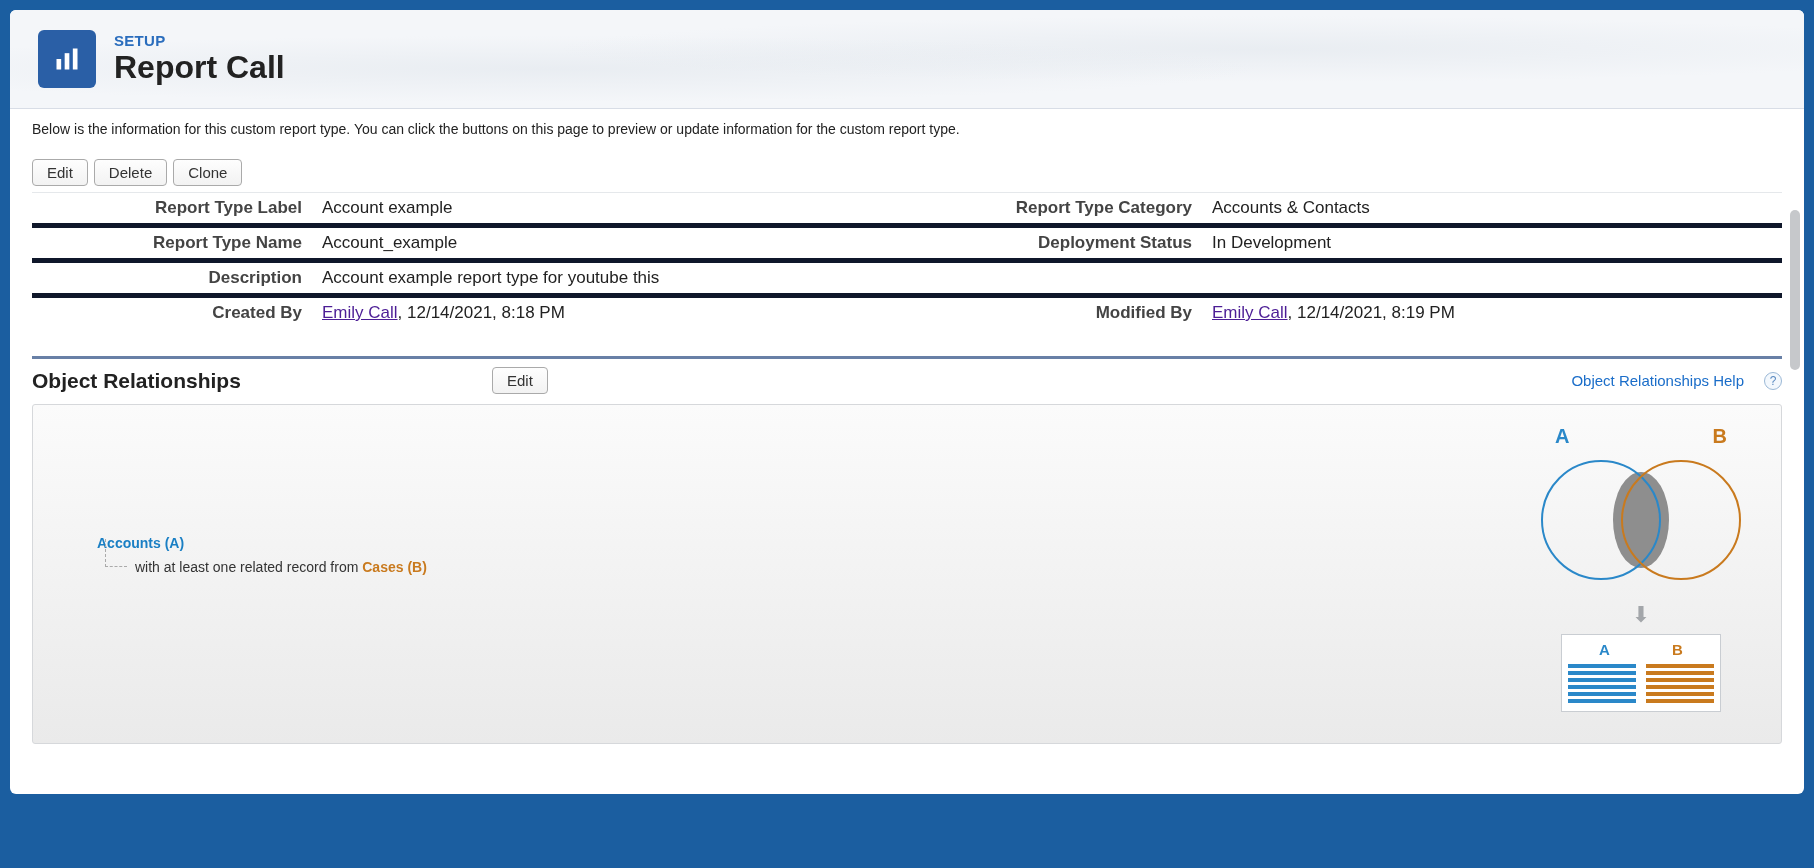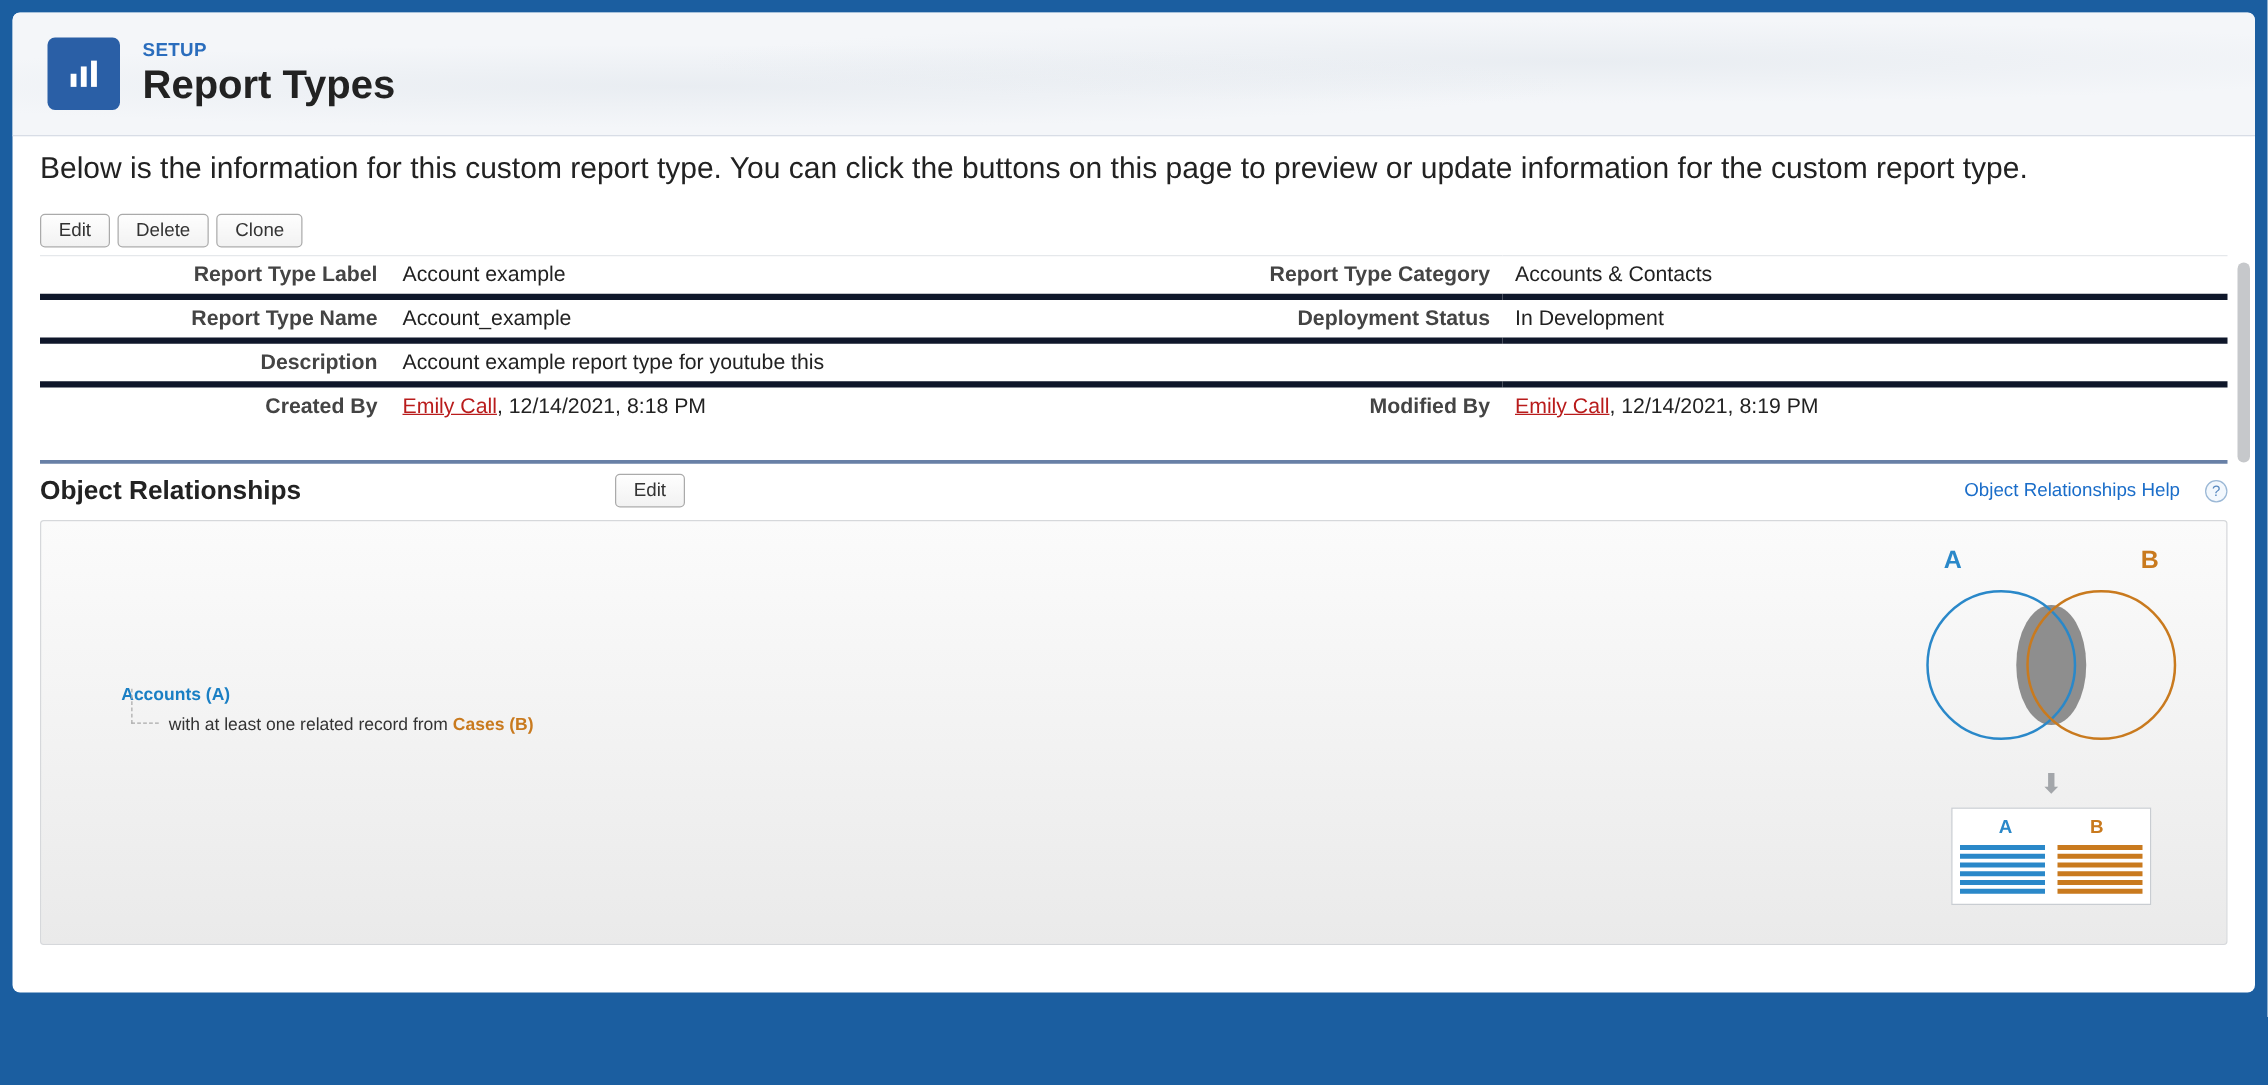--- a/index.html
+++ b/index.html
@@ -35,21 +35,21 @@
   background: #2a5fa6;
   border-radius: 6px;
   display: flex;
   align-items: center;
   justify-content: center;
 }
 .header-titles { display: flex; flex-direction: column; }
 .setup-label { color: #2a6dbd; font-size: 15px; font-weight: 600; letter-spacing: 0.3px; }
 .page-title { font-size: 32px; font-weight: 700; color: #222; }
 .content-area { padding: 12px 22px 0 22px; height: calc(100% - 110px); overflow-y: auto; }
-.intro-text { font-size: 24px; color: #222; margin-bottom: 22px; }
+.intro-text { font-size: 14px; color: #222; margin-bottom: 22px; }
 .section-header {
   display: flex;
   align-items: center;
   margin-bottom: 6px;
 }
 .section-title {
   font-size: 21px;
   font-weight: 700;
   color: #222;
   flex: 0 0 460px;
@@ -66,21 +66,21 @@
   text-align: right;
 }
 .def-table { width: 100%; border-collapse: collapse; margin-bottom: 28px; }
 .def-table tr { border-top: 5px solid #0f172a; }
 .def-table tr:first-child { border-top: 1px solid #e5e8eb; }
 .def-table td { padding: 5px 10px; font-size: 17px; vertical-align: top; }
 .label-cell { text-align: right; color: #444; font-weight: 600; width: 280px; }
 .value-cell { color: #222; width: 620px; }
 .label-cell-r { text-align: right; color: #444; font-weight: 600; width: 270px; }
 .value-cell-r { color: #222; }
-.user-link { color: #b91c1c; text-decoration: underline; cursor: pointer; }
+.user-link { color: #4c1d95; text-decoration: underline; cursor: pointer; }
 .obj-section {
   border-top: 3px solid #6880a6;
   padding-top: 8px;
 }
 .obj-header {
   display: flex;
   align-items: center;
   margin-bottom: 10px;
 }
 .obj-header .section-title { flex: 0 0 460px; }
@@ -190,21 +190,21 @@
   <div class="header-banner">
     <div class="header-icon-box">
       <svg width="28" height="28" viewBox="0 0 24 24">
         <rect x="3" y="12" width="4" height="9" fill="#fff"></rect>
         <rect x="10" y="7" width="4" height="14" fill="#fff"></rect>
         <rect x="17" y="3" width="4" height="18" fill="#fff"></rect>
       </svg>
     </div>
     <div class="header-titles">
       <span class="setup-label">SETUP</span>
-      <span class="page-title">Report Types</span>
+      <span class="page-title">Report Call</span>
     </div>
   </div>
 
   <div class="content-area">
     <div class="intro-text">Below is the information for this custom report type. You can click the buttons on this page to preview or update information for the custom report type.</div>
 
     <div class="section-header">
       <button class="btn">Edit</button>
       <button class="btn">Delete</button>
       <button class="btn">Clone</button>

